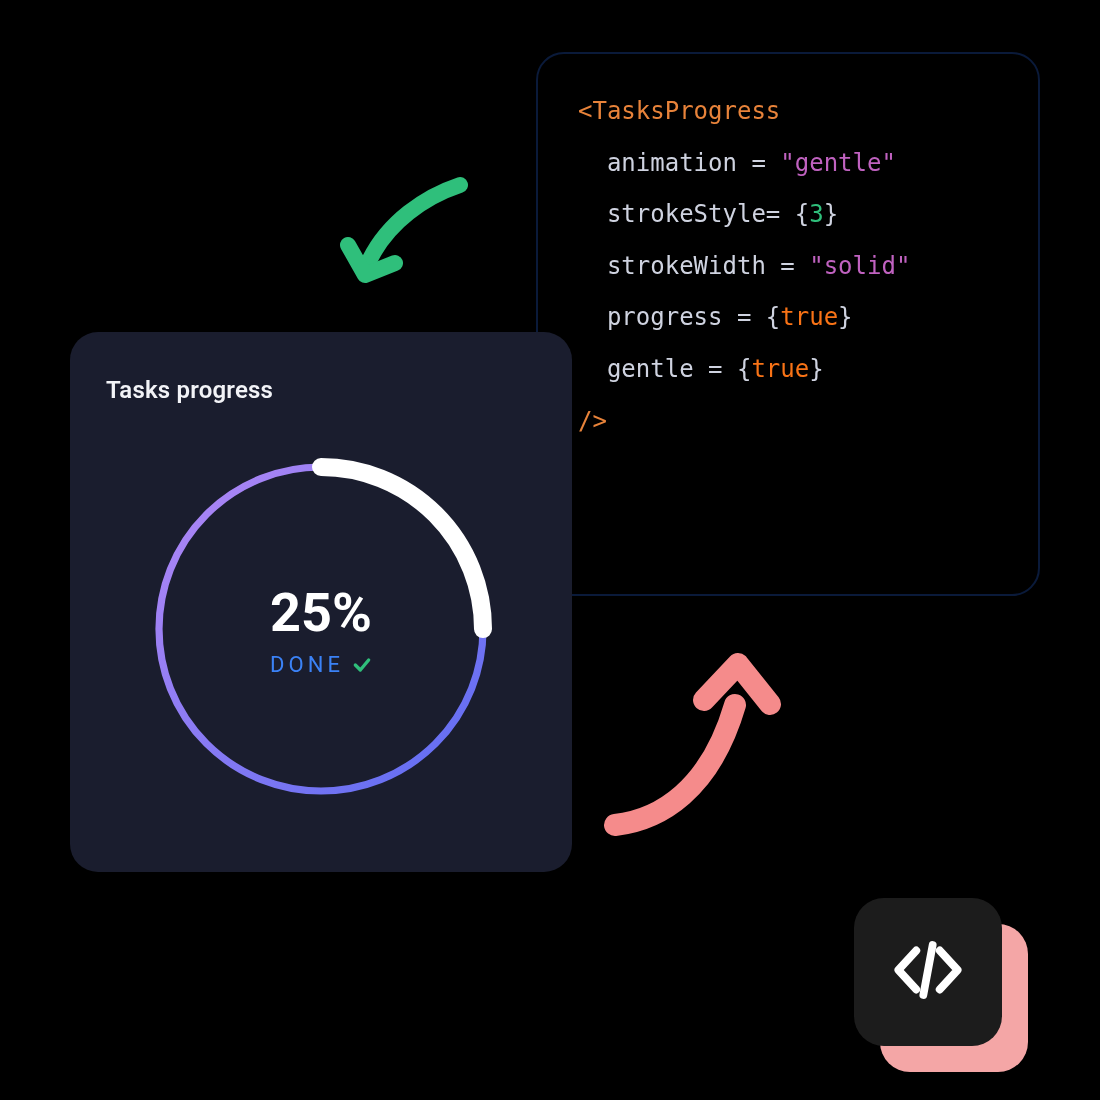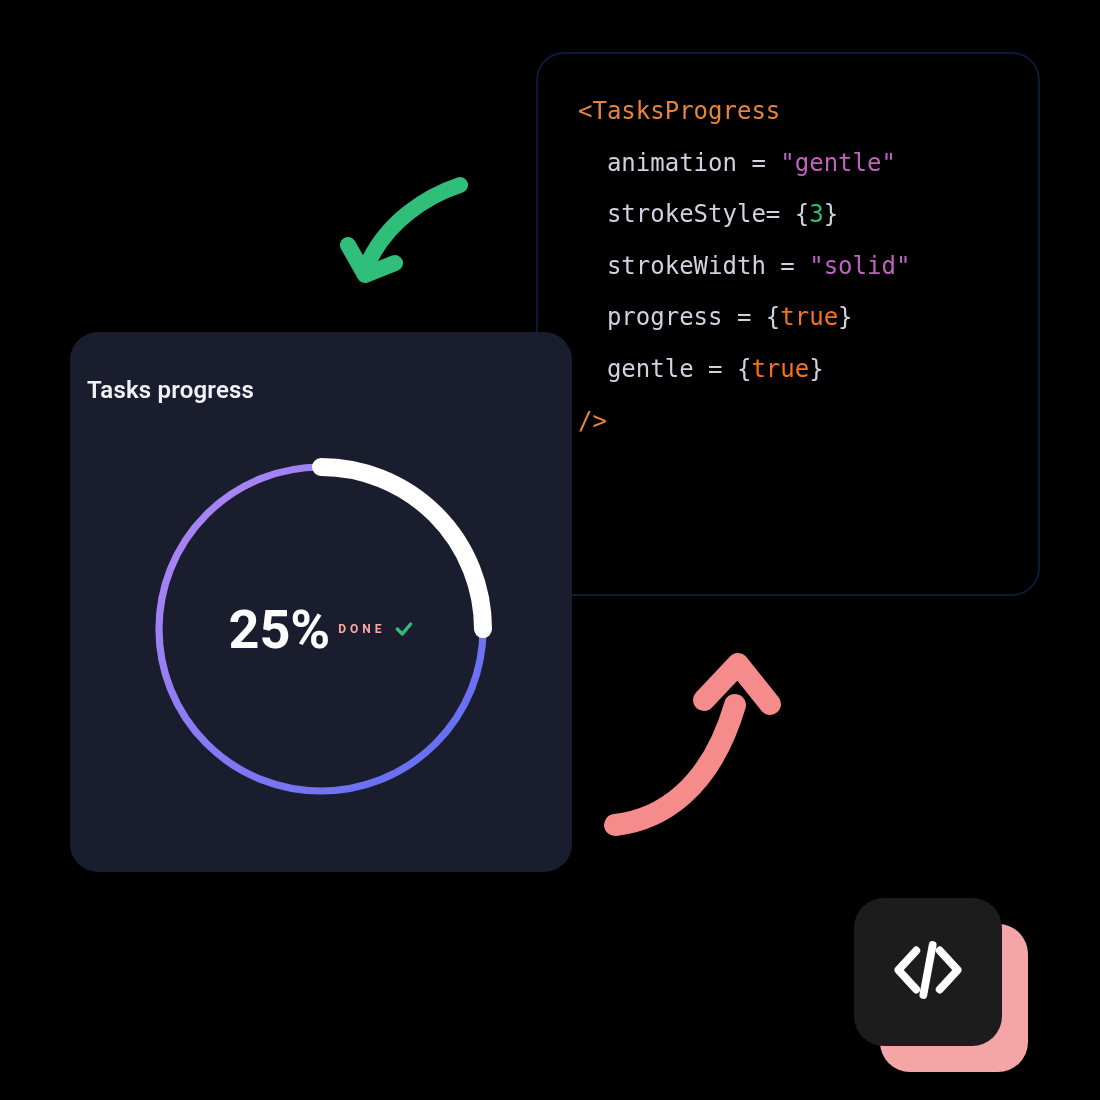--- a/index.html
+++ b/index.html
@@ -39,61 +39,61 @@
 
   
   .progress-card {
     position: absolute;
     top: 332px;
     left: 70px;
     width: 502px;
     height: 540px;
     background: #1a1d2e;
     border-radius: 28px;
-    padding: 44px 17px;
+    padding: 44px 36px;
   }
   .progress-title {
     color: #f2f3f7;
     font-size: 24px;
     font-weight: 600;
     letter-spacing: 0.2px;
   }
   .ring-wrap {
     position: absolute;
     left: 50%;
     top: 55%;
     transform: translate(-50%, -50%);
     width: 360px;
     height: 360px;
   }
   .ring-wrap svg { width: 100%; height: 100%; }
   .ring-center {
     position: absolute;
     inset: 0;
     display: flex;
-    flex-direction: row;
+    flex-direction: column;
     align-items: center;
     justify-content: center;
     gap: 8px;
   }
   .ring-pct {
     color: #fff;
     font-size: 54px;
     font-weight: 700;
   }
   .ring-done-row {
     display: flex;
     align-items: center;
     gap: 8px;
   }
   .ring-done {
-    color: #fca5a5;
-    font-size: 12px;
+    color: #3b82f6;
+    font-size: 22px;
     letter-spacing: 4px;
-    font-weight: 700;
+    font-weight: 400;
   }
   .ring-done-check {
     width: 20px;
     height: 20px;
   }
 
   
   .arrow-green {
     position: absolute;
     top: 175px;

